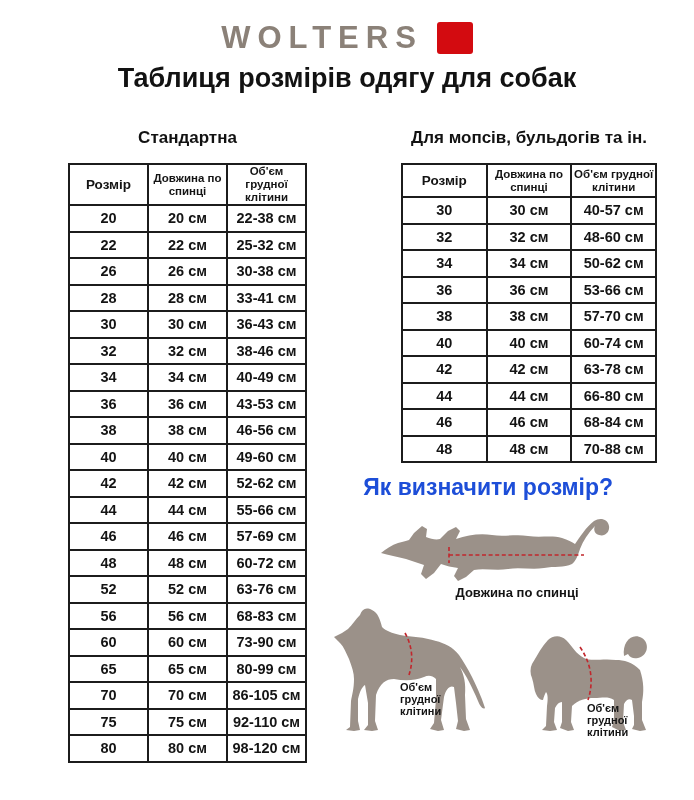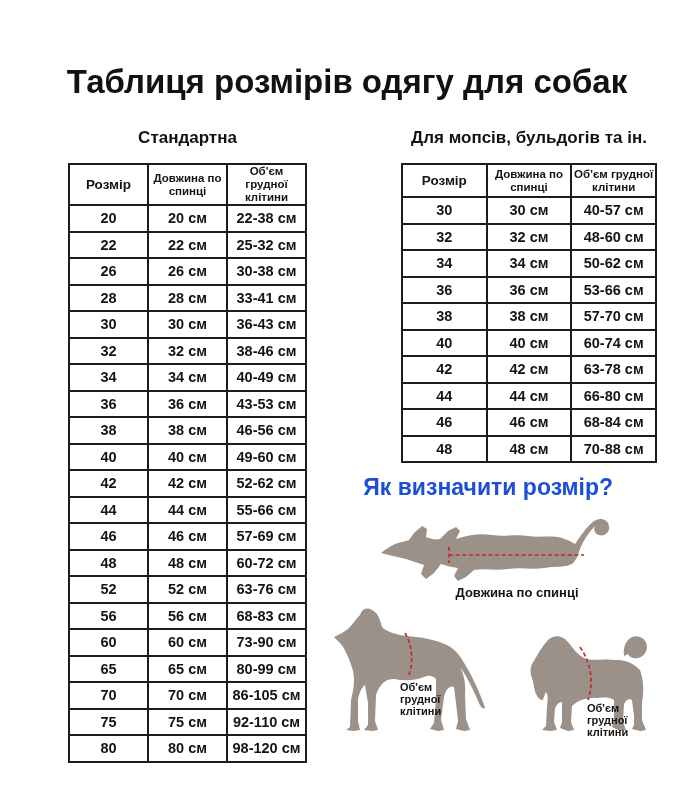--- a/index.html
+++ b/index.html
@@ -5,21 +5,21 @@
   html,body{margin:0;padding:0;background:#fff;}
   .page{position:relative;width:694px;height:800px;background:#ffffff;overflow:hidden;
         font-family:"Liberation Sans",sans-serif;color:#141414;}
 
   
   .logo-row{position:absolute;top:20px;left:0;right:0;display:flex;justify-content:center;align-items:center;gap:14px;}
   .logo-text{font-size:31px;font-weight:bold;letter-spacing:7px;color:#8b8178;}
   .red-square{width:36px;height:32px;border-radius:3px;background:#d30b10;}
 
   .page-title{position:absolute;top:63px;left:0;right:0;text-align:center;
-              font-size:33px;font-weight:bold;color:#121212;}
+              font-size:27px;font-weight:bold;color:#121212;}
 
   
   .table-block{position:absolute;top:128px;}
   .tb-left{left:68px;width:239px;}
   .tb-right{left:361px;width:256px;padding-left:40px;}
   .table-title{text-align:center;font-size:17px;font-weight:bold;height:23px;margin-bottom:12px;color:#121212;}
   table{border-collapse:collapse;width:100%;table-layout:fixed;}
   th,td{border:2px solid #1c1c1c;text-align:center;vertical-align:middle;padding:0;}
   th{height:31px;font-size:11.5px;line-height:13px;font-weight:bold;white-space:pre-line;}
   td{height:24.5px;font-size:14.5px;font-weight:bold;}
@@ -35,20 +35,24 @@
   .chest-right{left:587px;top:702px;}
 
   .dog-fill{fill:#9b9189;}
   .dash{fill:none;stroke:#c1272d;stroke-width:1.6;stroke-dasharray:4 2.6;}
 </style>
 </head>
 <body>
 
 <div class="page">
 
+  <div class="logo-row">
+    <span class="logo-text">WOLTERS</span>
+    <span class="red-square" style="background-color: rgb(211, 11, 16);"></span>
+  </div>
 
   <div class="page-title">Таблиця розмірів одягу для собак</div>
 
   <div class="table-block tb-left">
     <div class="table-title">Стандартна</div>
     <table>
       <thead>
         <tr>
           <th style="font-size:13.5px;">Розмір</th>
           <th>Довжина по

